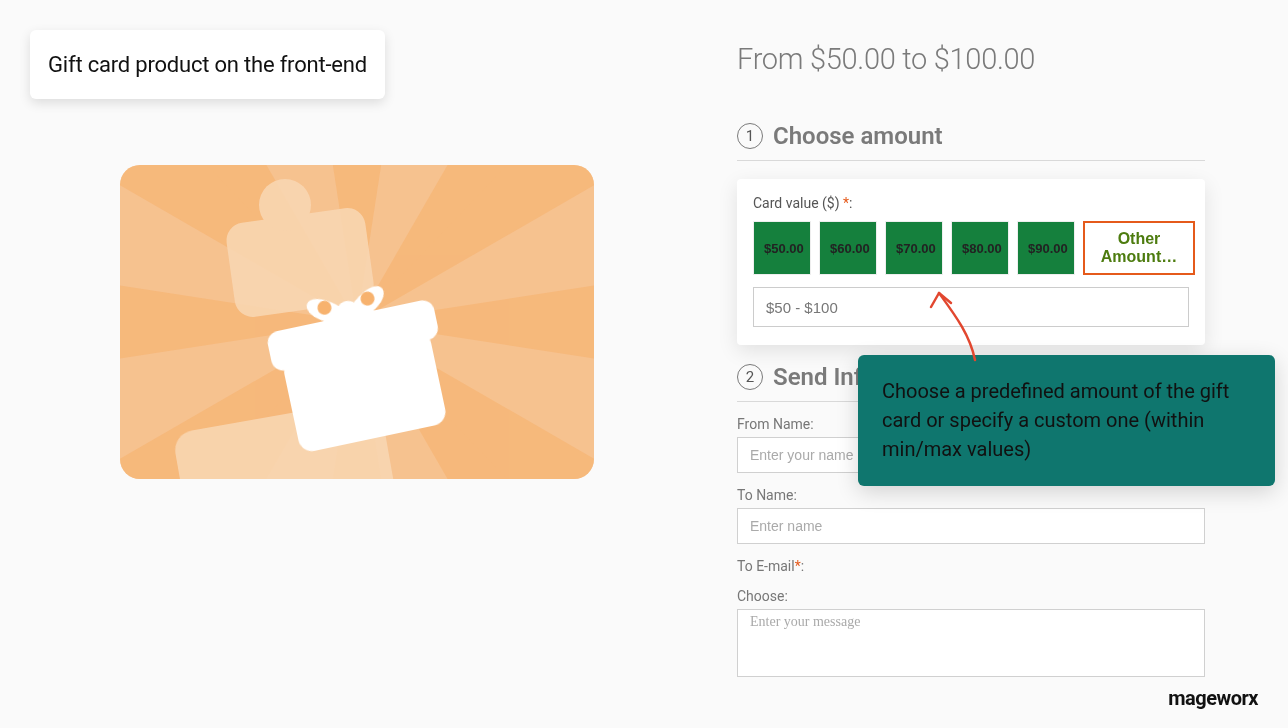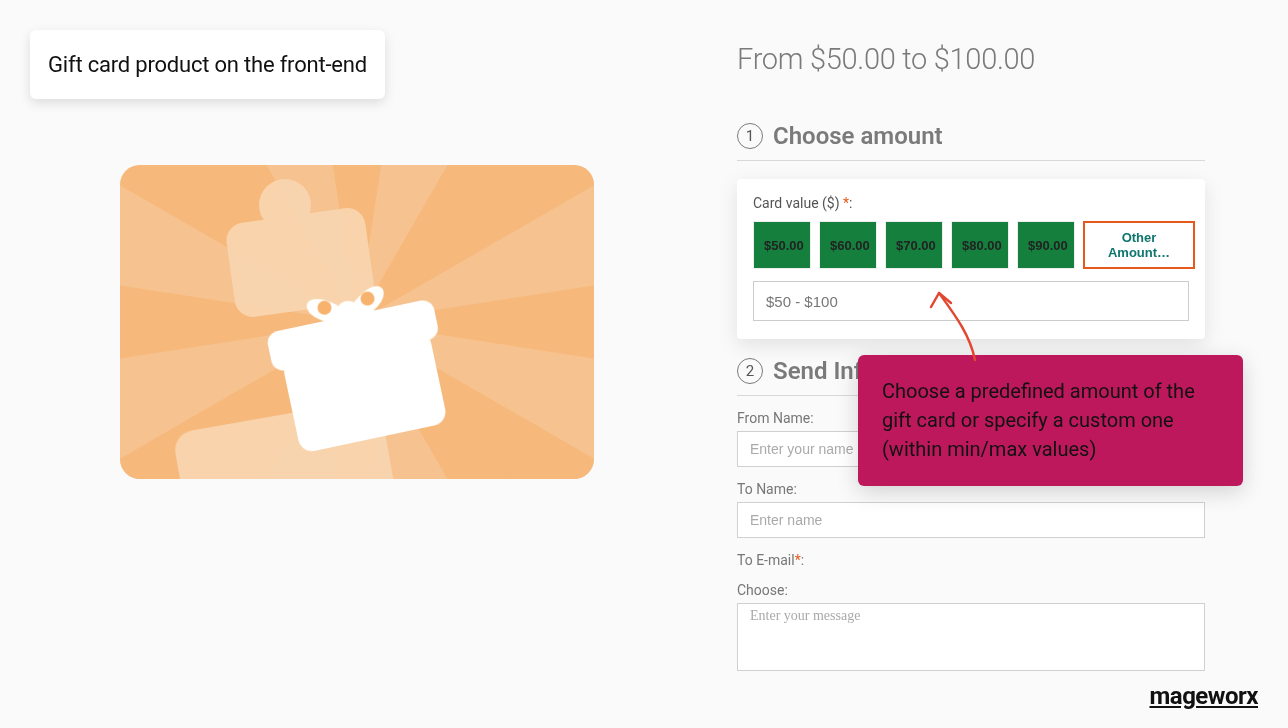--- a/index.html
+++ b/index.html
@@ -107,24 +107,24 @@
     font-weight: 600;
     font-size: 13px;
     padding: 8px 10px;
     cursor: pointer;
     min-width: 58px;
     text-align: center;
   }
   .amount-btn.other {
     background: #fff;
     border: 2px solid #e55a1b;
-    color: #0f766e;
+    color: #4d7c0f;
     min-width: 112px;
     padding: 7px 9px;
-    font-size: 13px;
+    font-size: 16px;
   }
   .amount-input {
     width: 100%;
     height: 40px;
     border: 1px solid #ccc;
     padding: 0 12px;
     font-size: 15px;
     color: #333;
   }
   .amount-input::placeholder { color: #777; }
@@ -152,22 +152,22 @@
     height: 68px;
     padding: 4px 12px;
     resize: none;
     font-family: Liberation Serif, serif;
   }
 
   .explain-callout {
     position: absolute;
     top: 355px;
     left: 858px;
-    width: 385px;
-    background: #be185d;
+    width: 417px;
+    background: #0f766e;
     border-radius: 6px;
     padding: 22px 24px;
     font-size: 20px;
     line-height: 1.45;
     color: #111;
     box-shadow: 0 6px 22px rgba(0,0,0,0.16);
     z-index: 5;
   }
 
   .arrow-svg {
@@ -177,25 +177,24 @@
     width: 70px;
     height: 80px;
     z-index: 6;
     pointer-events: none;
   }
 
   .brand {
     position: absolute;
     bottom: 18px;
     right: 30px;
-    font-size: 24px;
+    font-size: 20px;
     font-weight: 700;
     letter-spacing: -0.5px;
     color: #111;
-    text-decoration: underline;
   }
 </style>
 </head>
 <body>
 
 <div class="title-callout">
   <span>Gift card product on the front-end</span>
 </div>
 
 <div class="giftcard-image">

